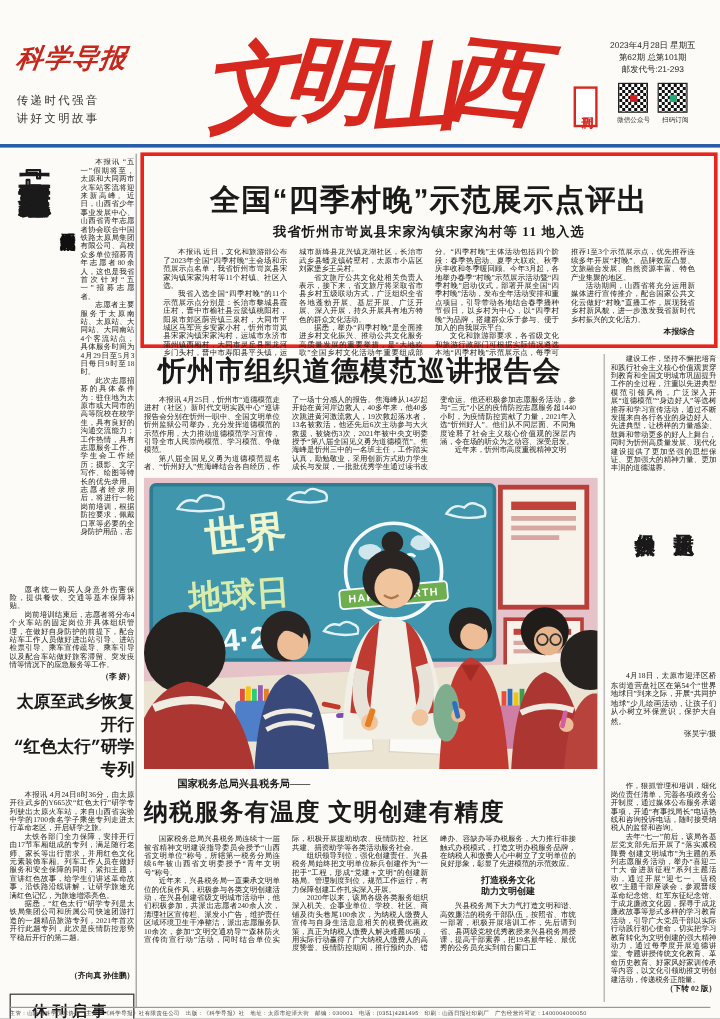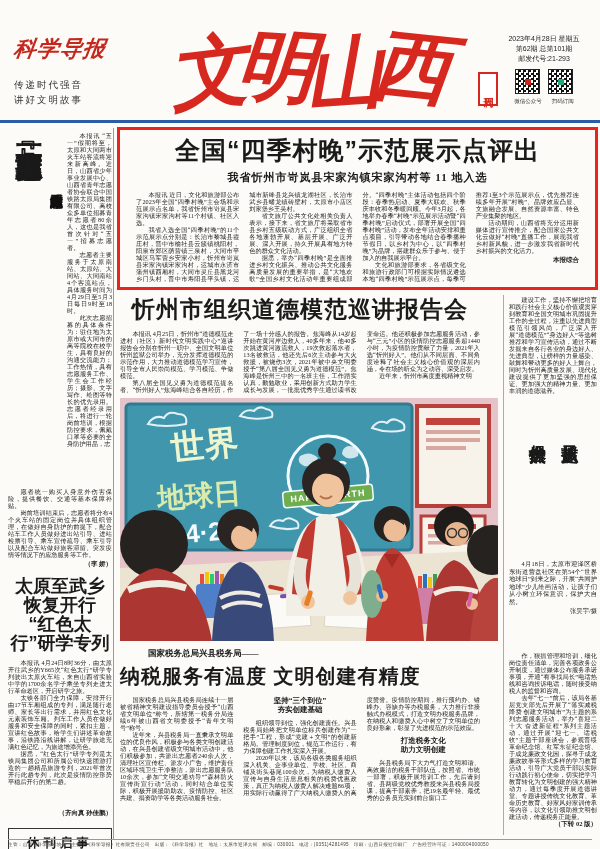--- a/index.html
+++ b/index.html
@@ -48,30 +48,30 @@
   
   .left-col { position:absolute; left:8px; top:132px; width:104px; }
   .v-head-row { display:flex; height:352px; }
   .v-headline { writing-mode:vertical-rl; font-size:27px; line-height:1.15; font-weight:900;
     font-family:"Liberation Sans",sans-serif; letter-spacing:0px; width:36px; }
   .v-subhead { writing-mode:vertical-rl; font-size:13.5px; line-height:1.2; padding-top:52px;
     width:20px; font-family:"Liberation Sans",sans-serif; color:#111; }
   .v-body { flex:1; overflow:hidden; padding-left:3px; }
   .v-cont { margin-top:4px; }
   .train-block { margin-top:8px; }
-  .train-head { font-family:Liberation Sans, sans-serif; font-size:18px; font-weight:bold;
-    text-align:center; white-space:pre-line; line-height:19px; margin-bottom:6px; }
+  .train-head { font-family:Liberation Mono, monospace; font-size:14px; font-weight:bold;
+    text-align:right; white-space:pre-line; line-height:19px; margin-bottom:6px; }
   .train-body { height:148px; overflow:hidden; }
   .notice-box { margin-top:10px; border:1px solid #333; padding:6px 7px; height:86px; background:#fcfbf7; }
   .notice-title { font-size:12.5px; font-weight:bold; text-align:center; letter-spacing:4px;
     font-family:"Liberation Sans",sans-serif; margin-bottom:5px; }
 
   
   .boxed { position:absolute; left:117px; top:127px; width:481px; height:163px;
-    border:3px solid #e8251c; background:#fcfbf7; padding:4px 10px 5px; }
+    border:3px solid #e8251c; background:#fcfbf7; padding:20px 10px 5px; }
   .boxed h1 { font-family:"Liberation Sans",sans-serif; font-size:25px; font-weight:900;
     text-align:center; letter-spacing:1px; }
   .boxed h2 { font-size:11px; font-weight:bold; text-align:center; margin-top:3px; letter-spacing:1px; }
   .boxed-cols { margin-top:6px; height:92px; overflow:hidden; column-count:4; column-gap:10px; padding:0 6px; }
 
   
   .moral { position:absolute; left:120px; top:294px; width:360px; }
   .moral h1 { font-family:"Liberation Sans",sans-serif; font-size:23px; font-weight:900;
     text-align:center; letter-spacing:1px; }
   .moral-cols { margin-top:5px; height:64px; overflow:hidden; column-count:3; column-gap:10px; }
@@ -345,22 +345,20 @@
   </div>
 
   <div class="tax">
     <div class="tax-kicker">国家税务总局兴县税务局——</div>
     <h1>纳税服务有温度  文明创建有精度</h1>
     <div class="tax-cols flow">
       <div>
           <p>国家税务总局兴县税务局连续十一届被省精神文明建设指导委员会授予“山西省文明单位”称号，所辖第一税务分局连续6年被山西省文明委授予“青年文明号”称号。</p>
           <p>近年来，兴县税务局一直秉承文明单位的优良作风，积极参与各类文明创建活动，在兴县创建省级文明城市活动中，他们积极参加，共派出志愿者240余人次，清理社区宣传栏、派发小广告，维护责任区域环境卫生干净整洁，派出志愿服务队10余次，参加“文明交通劝导”“森林防火宣传街宣行动”活动，同时结合单位实际，积极开展援助助农、疫情防控、社区共建、捐资助学等各类活动服务社会。</p>
         </div>
-      <h4 class="flow-sub">坚持“三个到位”
-夯实创建基础</h4>
       <div>
           <p>组织领导到位，强化创建责任。兴县税务局始终把文明单位标兵创建作为“一把手”工程，形成“党建＋文明”的创建新格局。管理制度到位，规范工作运行，有力保障创建工作扎实深入开展。</p>
           <p>2020年以来，该局各级各类服务组织深入机关、企事业单位、学校、社区、商铺及街头巷尾100余次，为纳税人缴费人宣传与自身生活息息相关的税费优惠政策，真正为纳税人缴费人解决难题86项，用实际行动赢得了广大纳税人缴费人的高度赞誉。疫情防控期间，推行预约办、错峰办、容缺办等办税服务，大力推行非接触式办税模式，打造文明办税服务品牌，在纳税人和缴费人心中树立了文明单位的良好形象，彰显了先进模范的示范效应。</p>
         </div>
       <h4 class="flow-sub">打造税务文化
 助力文明创建</h4>
       <div>
           <p>兴县税务局下大力气打造文明和谐、高效廉洁的税务干部队伍，按照省、市统一部署，积极开展培训工作，先后请到省、县两级党校优秀教授来兴县税务局授课，提高干部素养，把19名最年轻、最优秀的公务员充实到前台窗口工</p>
         </div>
     </div>

